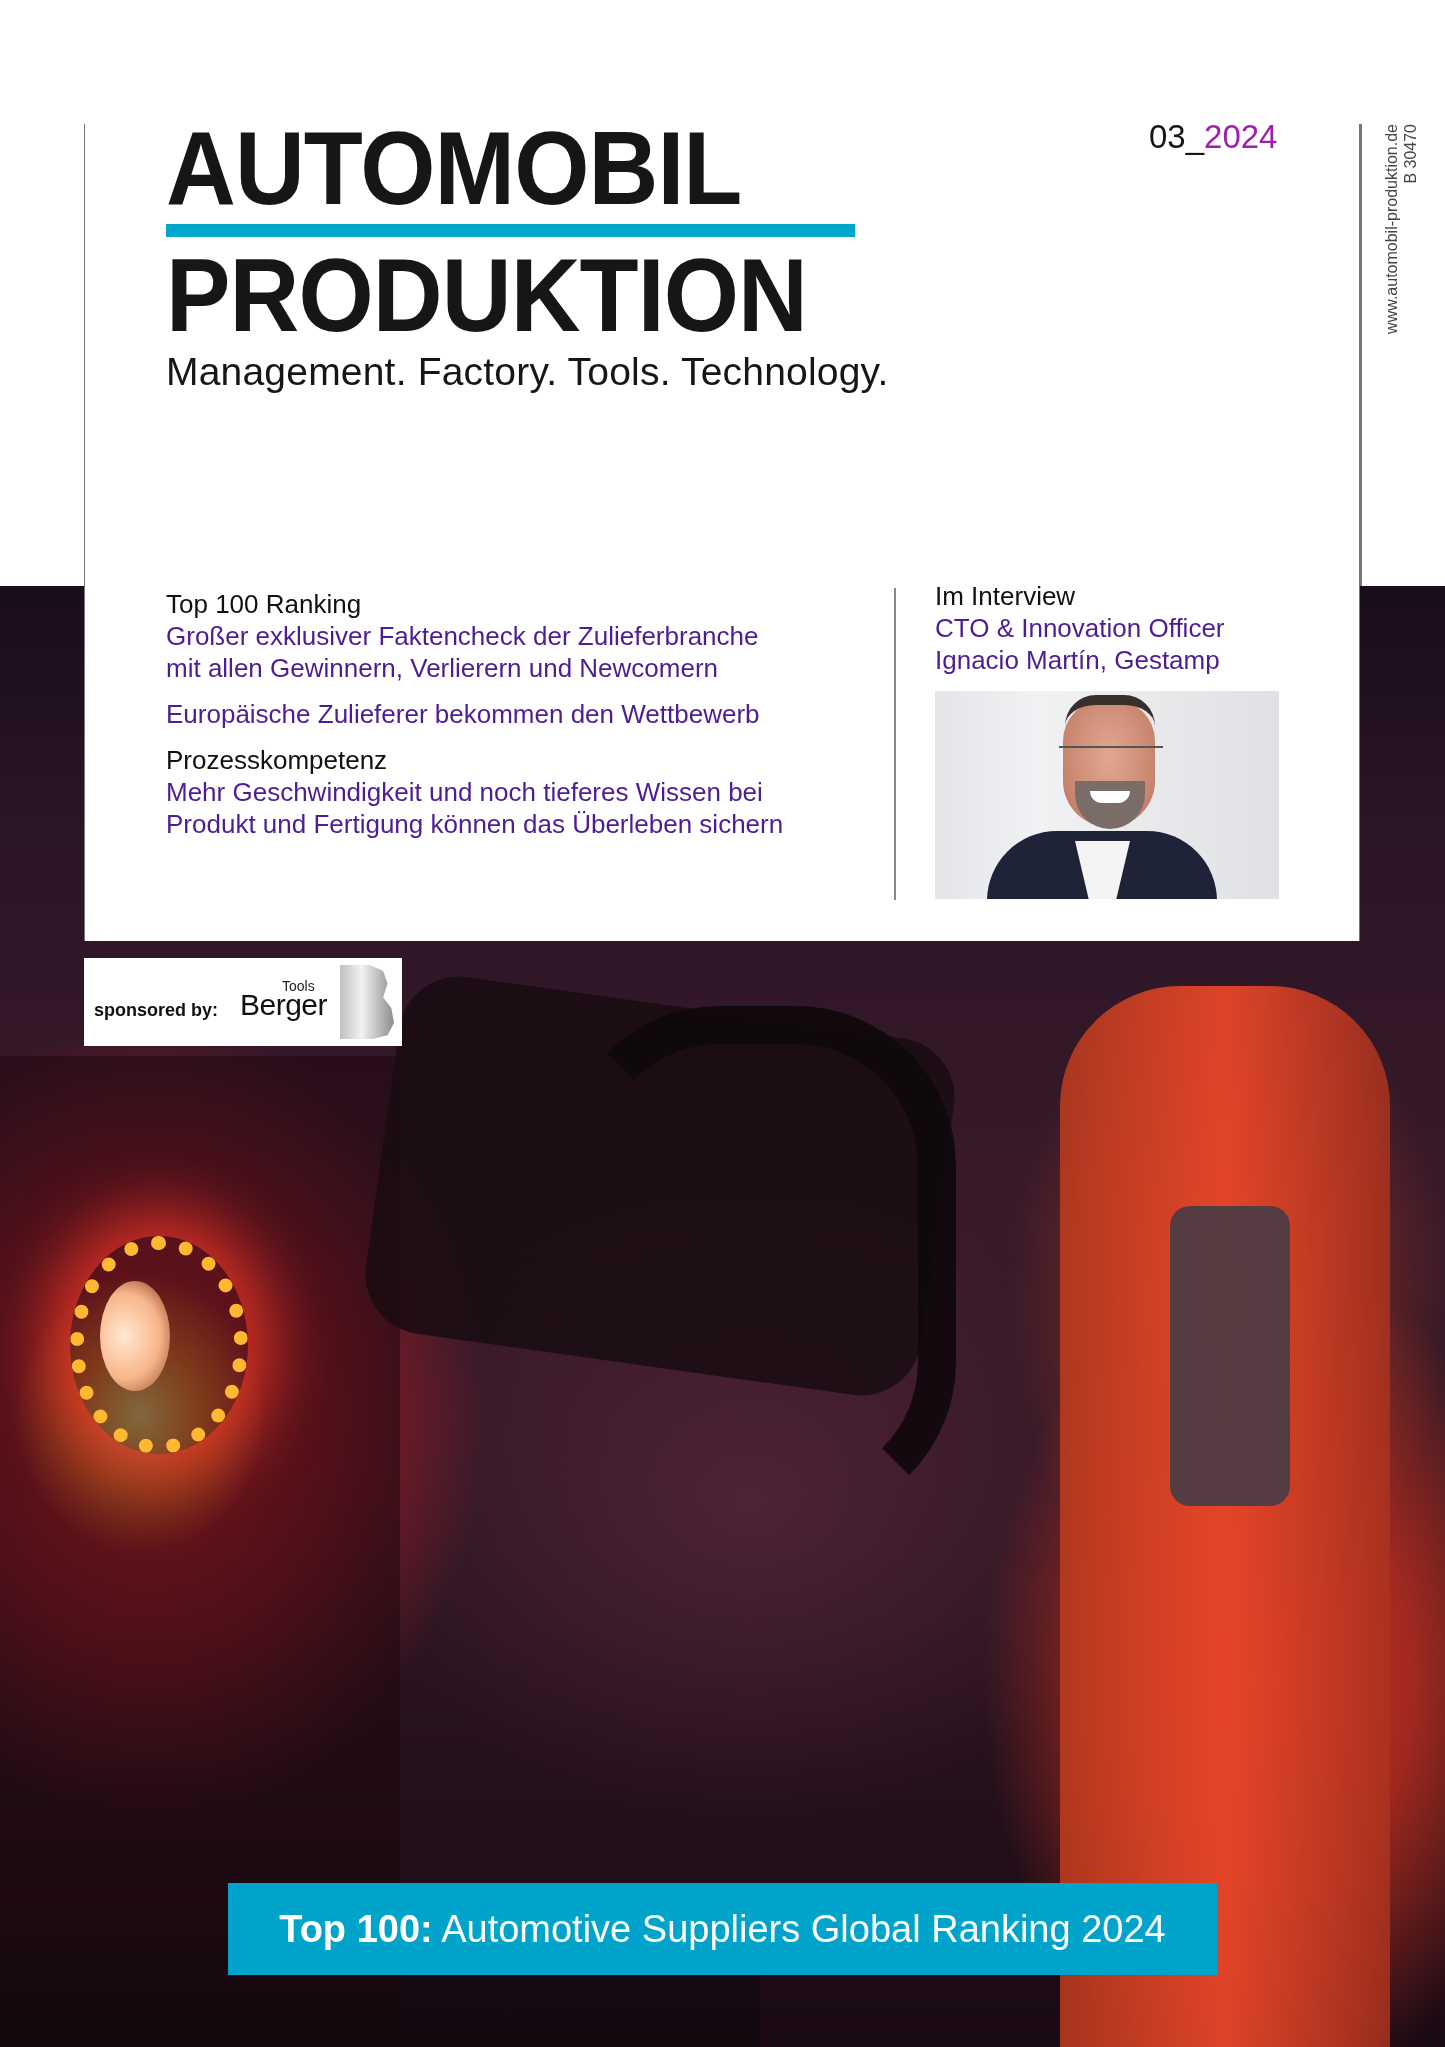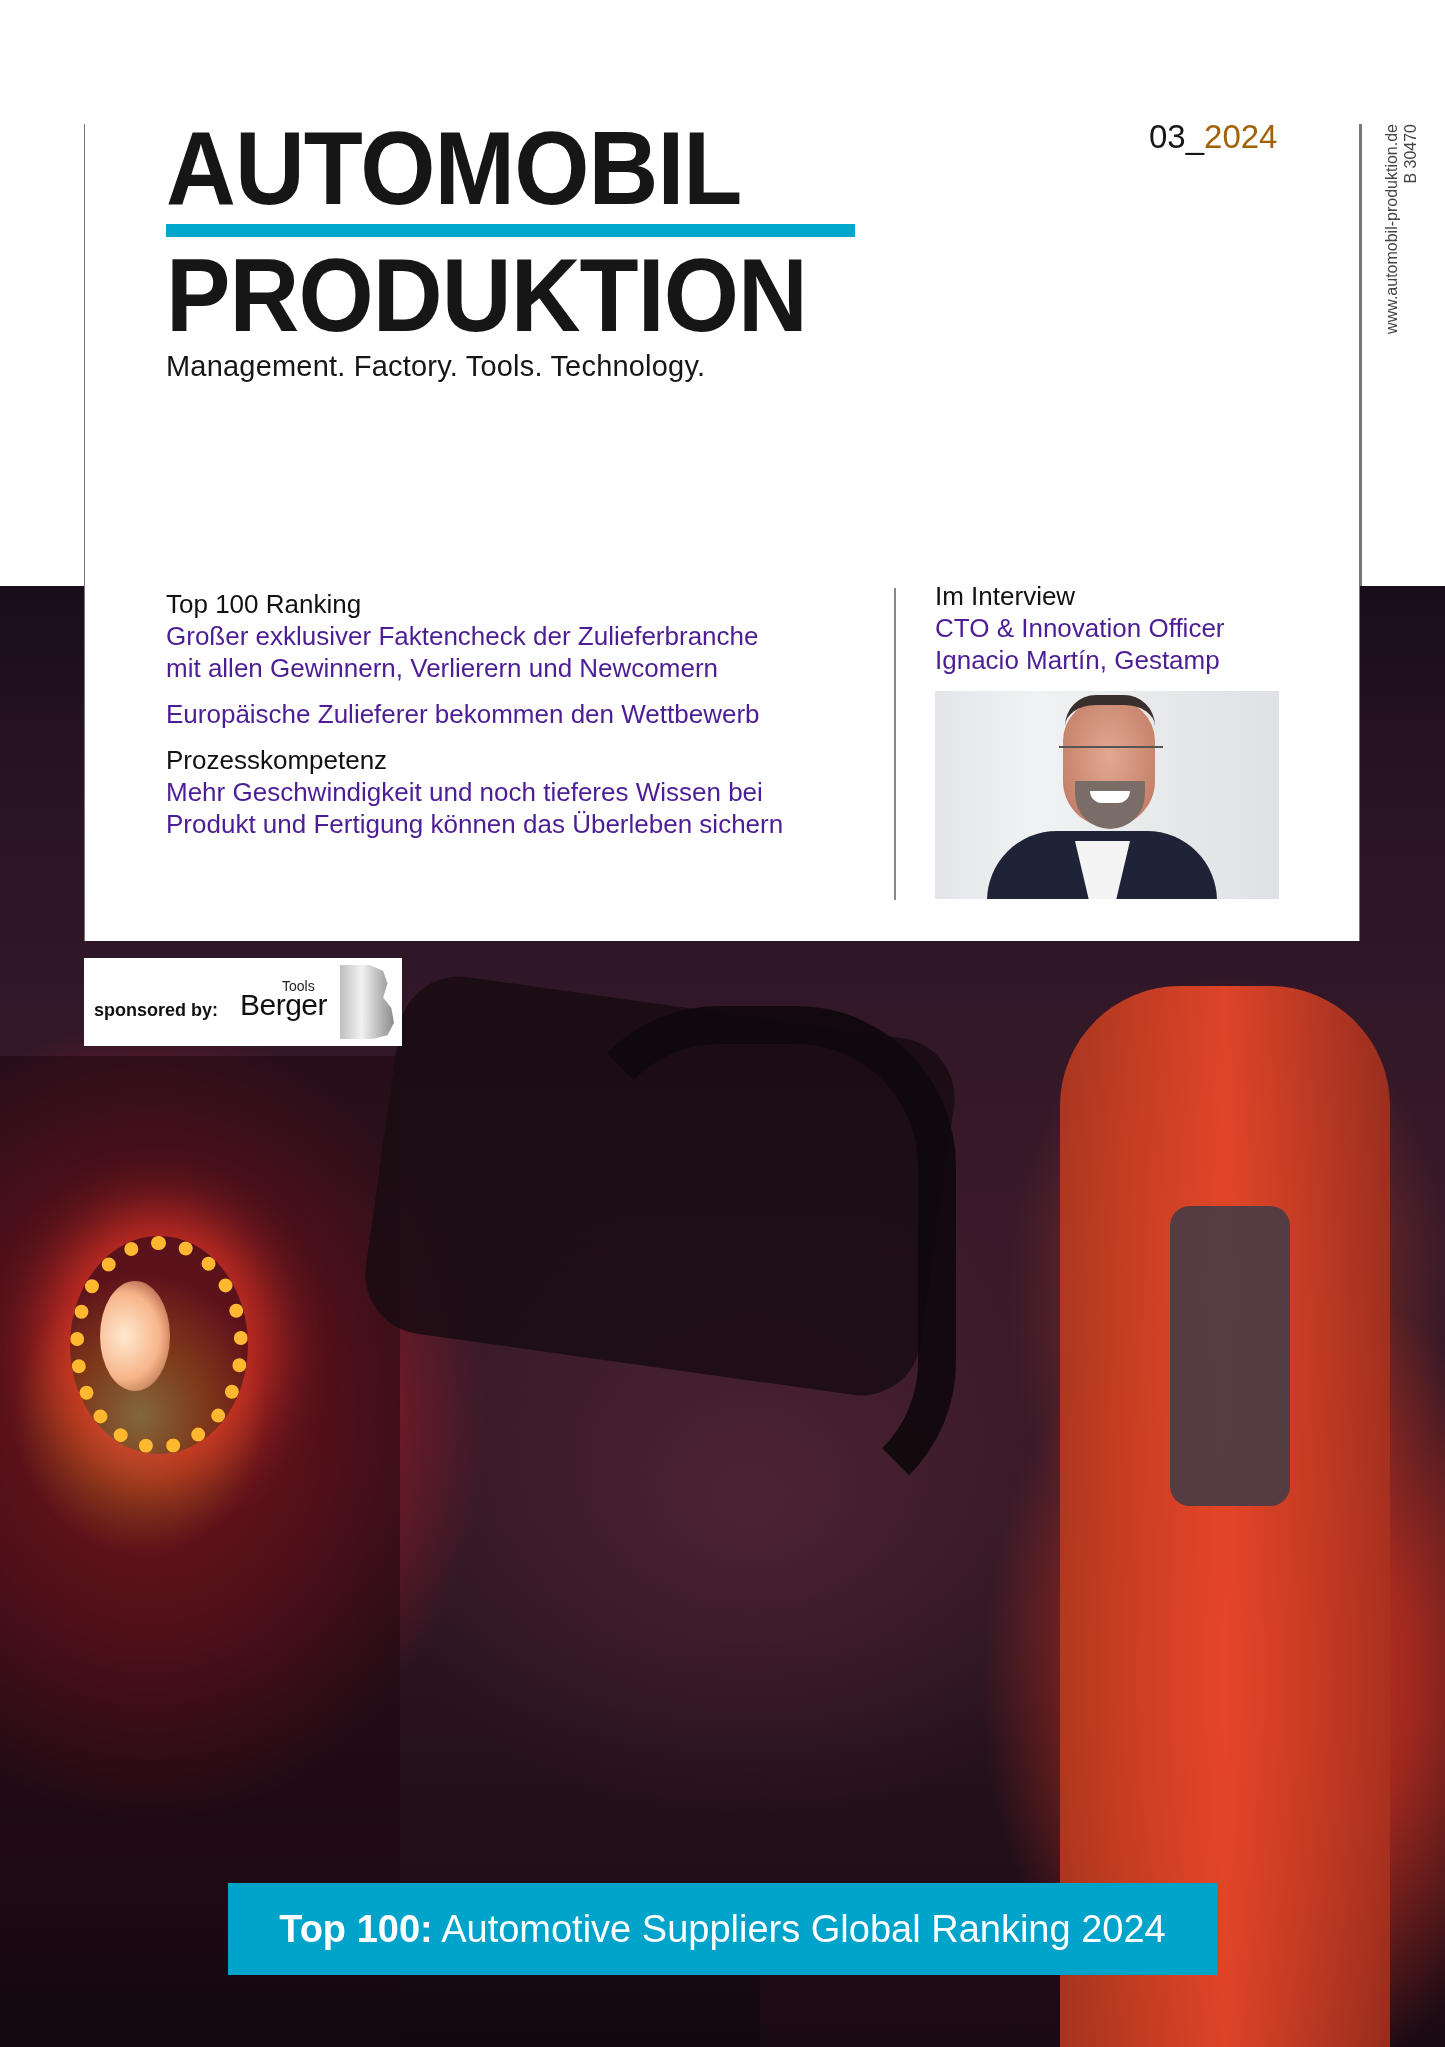--- a/index.html
+++ b/index.html
@@ -28,24 +28,24 @@
 
   
   .panel{position:absolute;left:84px;top:124px;width:1276px;height:817px;background:#fff;
     border-left:1.5px solid #777;border-right:1.5px solid #777;box-sizing:border-box;}
   .panel-top-white{position:absolute;left:0;top:0;width:1445px;height:586px;background:#fff;}
   .side-rule{position:absolute;left:1360px;top:124px;width:1.5px;height:462px;background:#777;}
 
   .logo{position:absolute;left:166px;top:116px;width:690px;}
   .logo-line{font-family:"Liberation Sans",sans-serif;font-weight:bold;color:#161616;font-size:104px;line-height:104px;letter-spacing:-1px;transform:scaleX(0.93);transform-origin:left;white-space:nowrap;}
   .logo-bar{width:689px;height:13px;background:#00a7cc;margin:4px 0 6px 0;}
-  .tagline{position:absolute;left:166px;top:350px;font-size:29px;color:#161616;letter-spacing:0.2px;}
+  .tagline{position:absolute;left:166px;top:350px;font-size:39px;color:#161616;letter-spacing:0.2px;}
 
   .issue{position:absolute;left:1149px;top:118px;font-size:33px;color:#161616;}
-  .issue .year{color:#a16207;}
+  .issue .year{color:#a21caf;}
 
   .vert{position:absolute;left:1382px;top:124px;width:50px;height:240px;}
   .vert-inner{position:absolute;left:0;top:0;transform-origin:left top;transform:translate(0,240px) rotate(-90deg);width:240px;font-size:16px;line-height:19px;color:#444;text-align:right;}
   .vert-inner div{white-space:nowrap;}
 
   .teasers{position:absolute;left:166px;top:588px;width:680px;}
   .teaser{margin-bottom:14px;}
   .t-head{font-size:26px;line-height:32px;color:#111;}
   .t-body{font-size:26px;line-height:32px;color:#4c1d95;}
   .divider{position:absolute;left:894px;top:588px;width:1.5px;height:312px;background:#888;}

